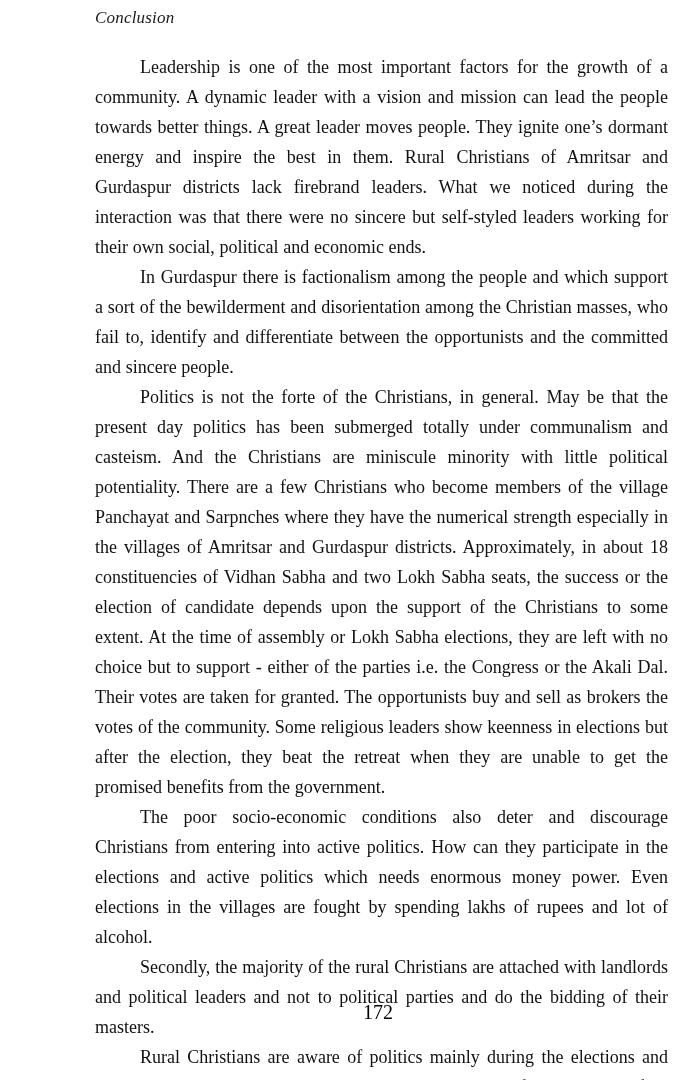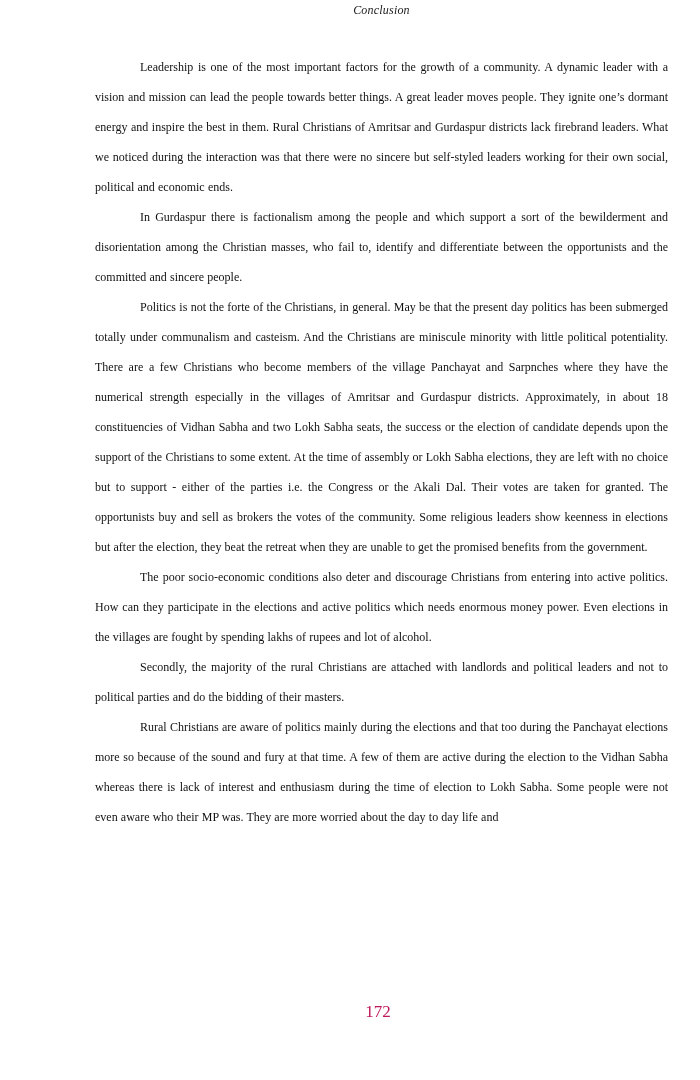--- a/index.html
+++ b/index.html
@@ -19,42 +19,42 @@
   .page {
     position: relative;
     width: 700px;
     height: 1080px;
     box-sizing: border-box;
   }
 
   
   .running-head {
     position: absolute;
-    top: 0;
+    top: 8px;
     left: 95px;
     width: 573px;
-    text-align: center;
+    text-align: left;
     font-style: italic;
-    font-size: 12px;
+    font-size: 17px;
     line-height: 20px;
     letter-spacing: 0.2px;
     color: #1a1a1a;
   }
 
   
   .text-block {
     position: absolute;
     top: 52px;
     left: 95px;
     width: 573px;
   }
 
   .para {
     margin: 0 0 0 0;
-    font-size: 12px;
+    font-size: 18px;
     line-height: 30px;
     text-align: justify;
     text-justify: inter-word;
     text-indent: 45px;
     color: #111111;
     word-spacing: 0.2px;
     hyphens: none;
   }
   
   .para + .para {
@@ -66,23 +66,23 @@
     margin-top: 0;
   }
 
   
   .folio {
     position: absolute;
     top: 1000px;
     left: 0;
     width: 700px;
     text-align: center;
-    font-size: 17px;
+    font-size: 20px;
     line-height: 24px;
-    color: #be185d;
+    color: #000000;
   }
   .folio-inner {
     display: inline-block;
     margin-left: 56px; 
   }
 </style>
 </head>
 <body>
 
 <div class="page">

